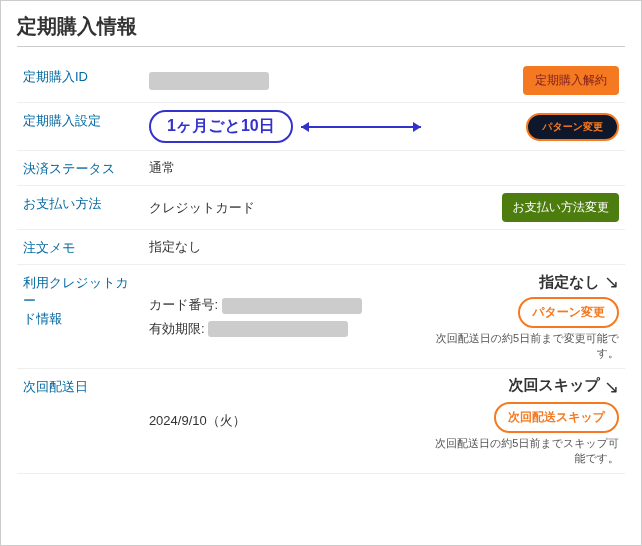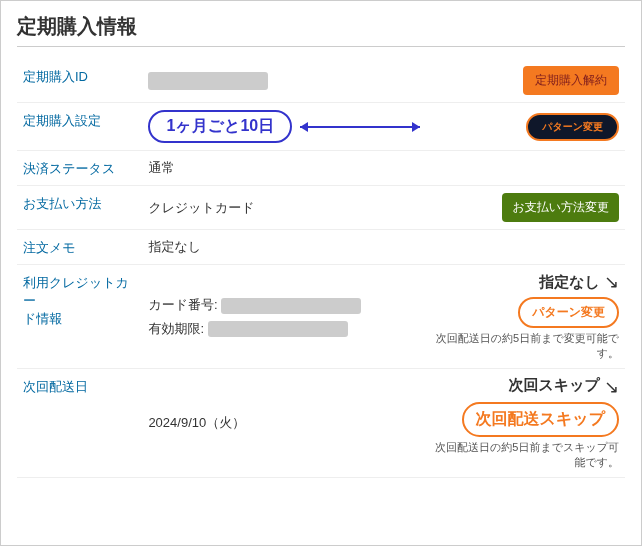--- a/index.html
+++ b/index.html
@@ -162,21 +162,21 @@
       font-weight: bold;
       color: #333;
     }
     .skip-btn {
       background: #fff;
       color: #f47920;
       border: 2px solid #f47920;
       padding: 5px 12px;
       border-radius: 20px;
       cursor: pointer;
-      font-size: 16px;
+      font-size: 12px;
       font-weight: bold;
       white-space: nowrap;
     }
     .note-text {
       font-size: 11px;
       color: #555;
       margin-top: 3px;
     }
     .credit-info {
       font-size: 13px;

